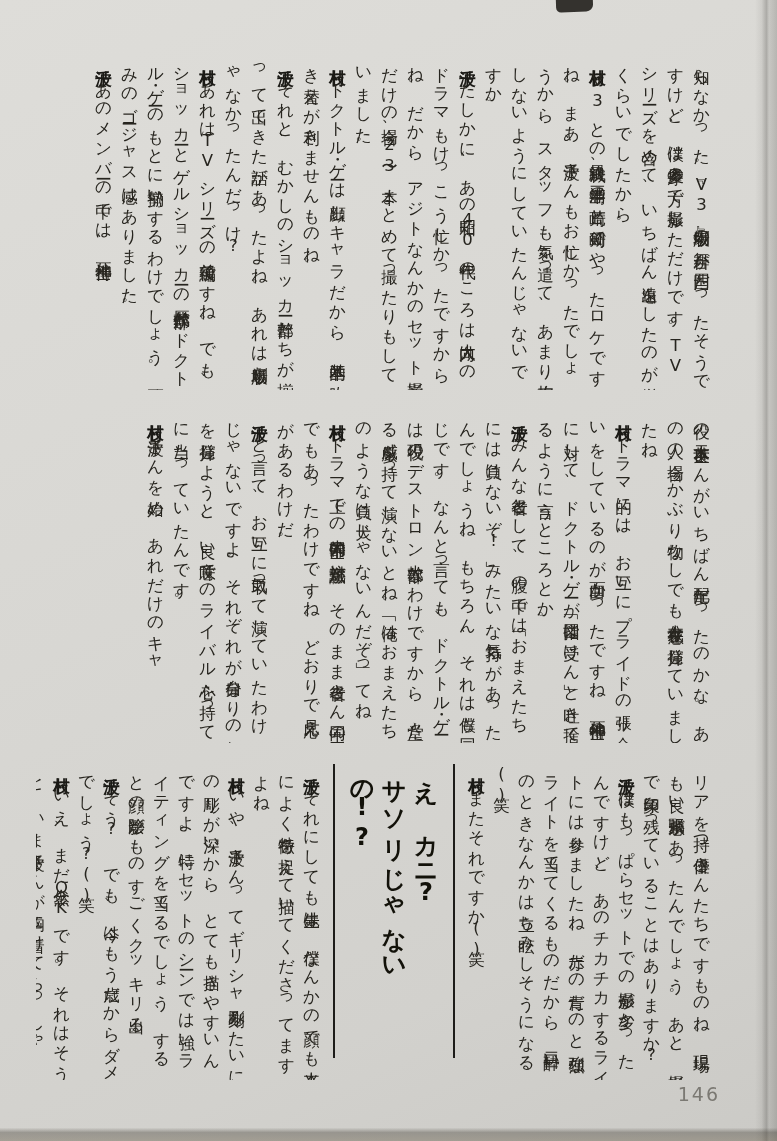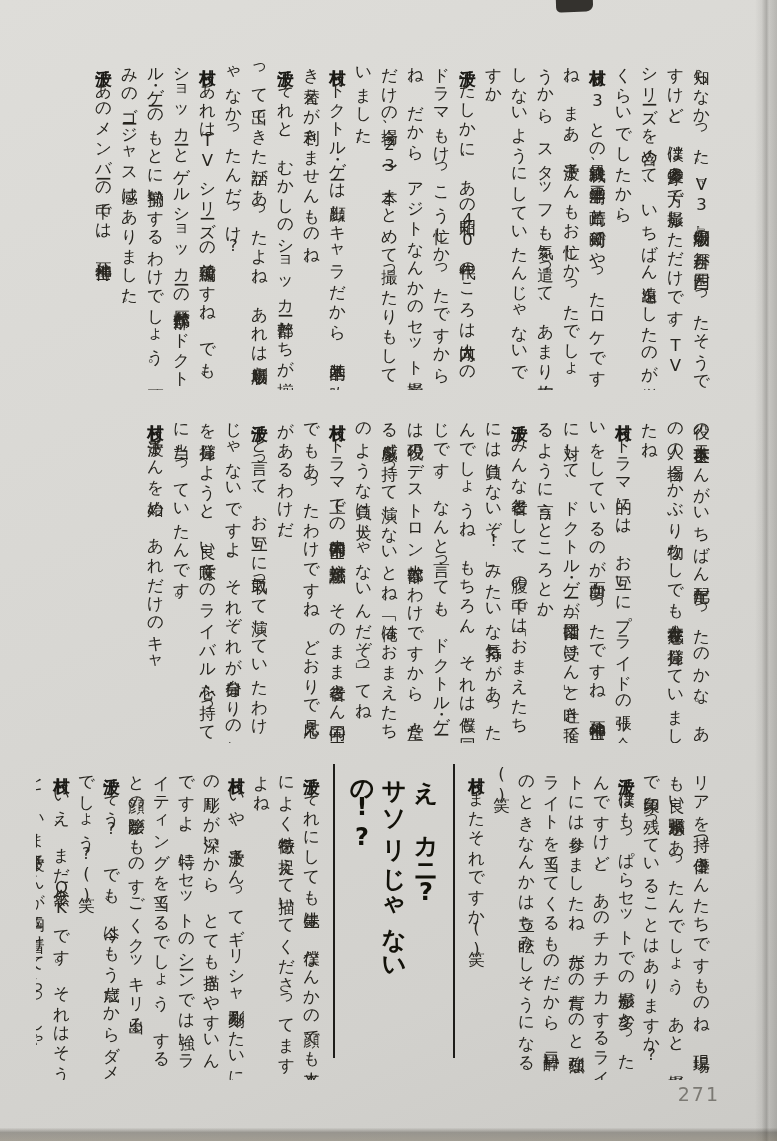--- a/index.html
+++ b/index.html
@@ -97,17 +97,17 @@
       <div>え、カニ?</div>
       <div>サソリじゃないの!?</div>
     </div>
 
     <p><span class="speaker">千波</span><span>それにしても先生は、僕なんかの顔でも本当によく特徴を捉えて描いてくださってますよね。</span></p>
     <p><span class="speaker">村枝</span><span>いや、千波さんってギリシャ彫刻みたいに顔の彫りが深いから、とても描きやすいんですよ。特にセットのシーンでは強いライティングを当てるでしょう、すると顔の陰影がものすごくクッキリ出る。</span></p>
     <p><span class="speaker">千波</span><span>そう?　でも、今はもう歳だからダメでしょう?(笑)</span></p>
     <p><span class="speaker">村枝</span><span>いえ、まだ全然OKです。それはそうと、いま千波さんが胸に着けてらっしゃ</span></p>
   </div>
 
-  <div class="pagenum">271</div>
+  <div class="pagenum">146</div>
 
   <div class="edge-right"></div>
   <div class="edge-bottom"></div>
 </div>
 
 </body></html>

